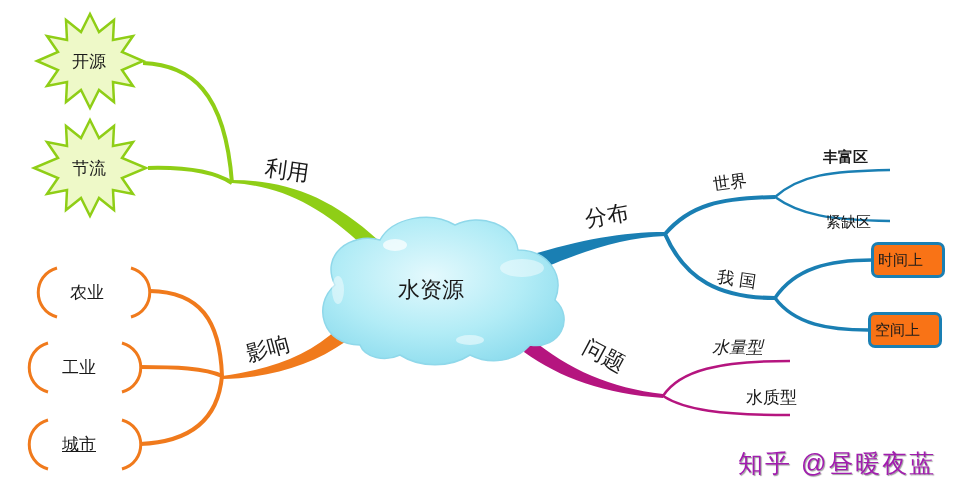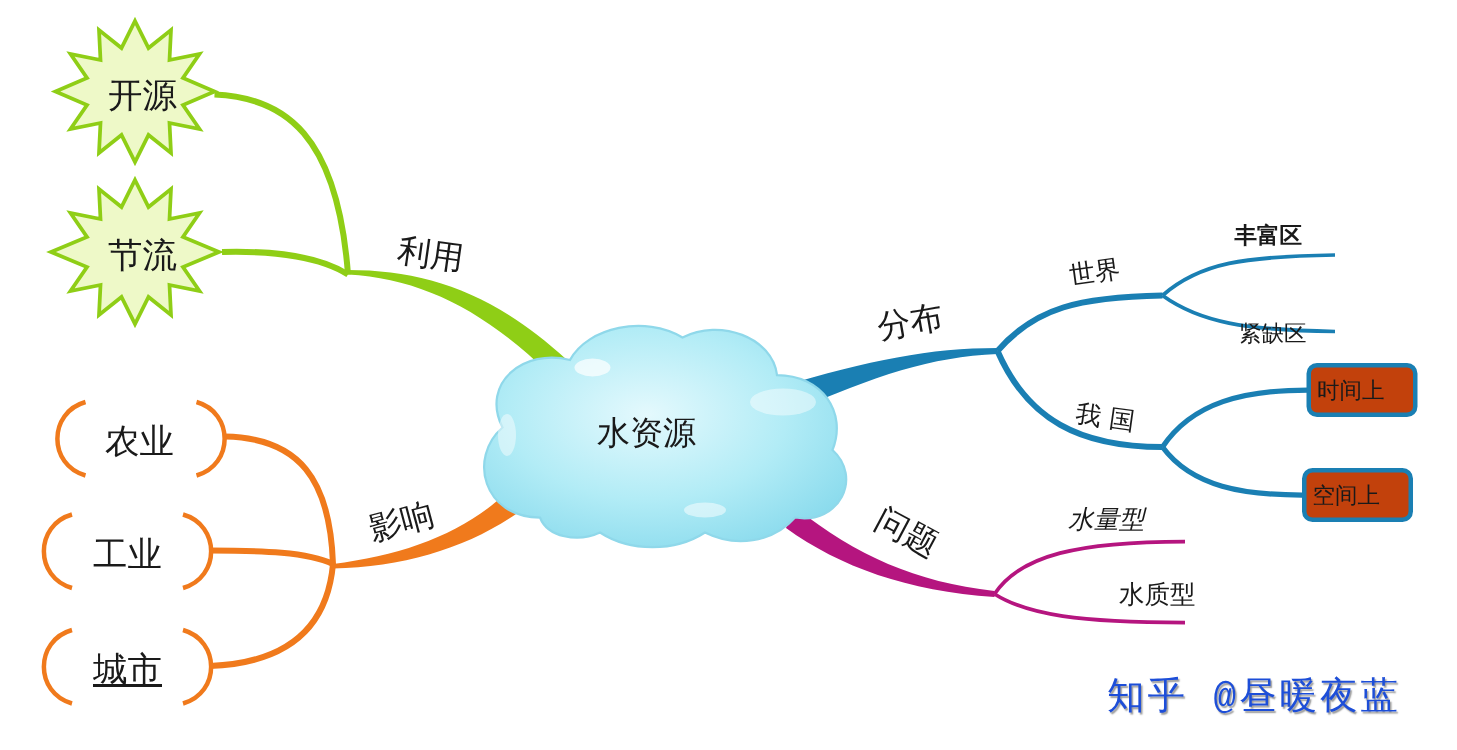--- a/index.html
+++ b/index.html
@@ -4,28 +4,28 @@
 <style>
   html, body { margin: 0; padding: 0; background: #ffffff; }
   body { width: 971px; height: 500px; position: relative; overflow: hidden;
          font-family: "DejaVu Serif", "Liberation Serif", serif; color: #1a1a1a; }
   #canvas { position: absolute; left: 0; top: 0; width: 971px; height: 500px; }
   .lbl { position: absolute; white-space: nowrap; line-height: 1; }
   .branch-lbl { font-size: 22px; }
   .sub-lbl { font-size: 17px; }
   .leaf-lbl { font-size: 15px; }
   .center-lbl { font-size: 22px; }
-  .star-lbl { font-size: 23px; }
+  .star-lbl { font-size: 17px; }
   .box { position: absolute; width: 74px; height: 36px; border: 3px solid #1a7fb3;
-         border-radius: 7px; background: #c2410c; box-sizing: border-box;
+         border-radius: 7px; background: #f97316; box-sizing: border-box;
          font-size: 15px; display: flex; align-items: center; justify-content: flex-start;
          padding-left: 4px; }
   .watermark { position: absolute; left: 738px; top: 447px; font-size: 25px;
-               font-family: Liberation Mono, monospace;
-               color: #1d4ed8; letter-spacing: 2px;
+               font-family: Liberation Sans, sans-serif;
+               color: #a21caf; letter-spacing: 2px;
                text-shadow: 1px 1px 1px #9a9a9a; white-space: nowrap; }
 </style>
 </head>
 <body>
 
 <svg id="canvas" width="971" height="500" viewBox="0 0 971 500" xmlns="http://www.w3.org/2000/svg">
   <defs>
     <radialGradient id="cloudGrad" cx="45%" cy="40%" r="70%">
       <stop offset="0%" stop-color="#e4f9fd"></stop>
       <stop offset="55%" stop-color="#b2ecf6"></stop>

